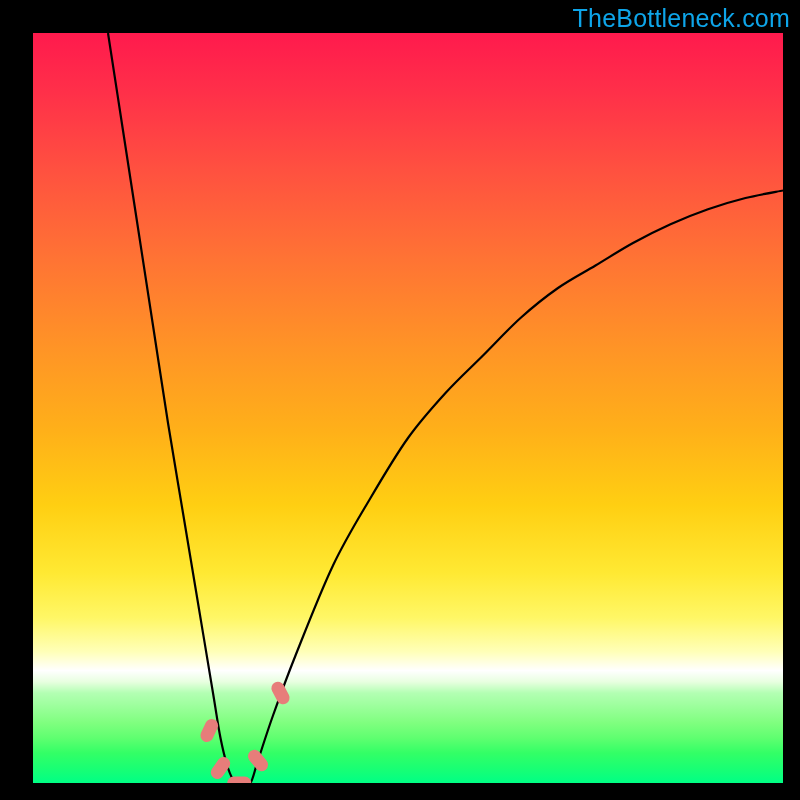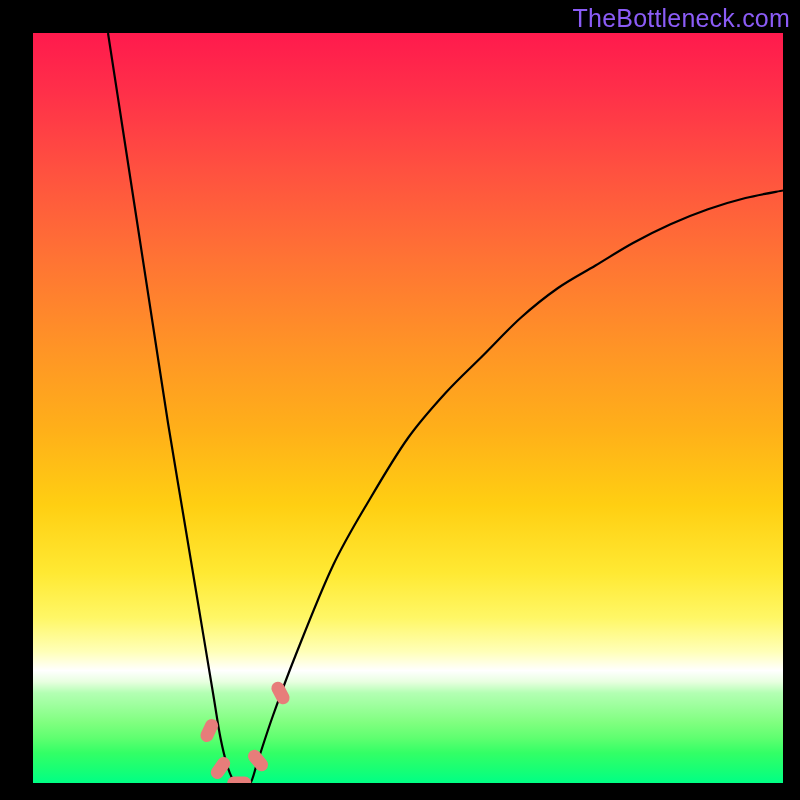--- a/index.html
+++ b/index.html
@@ -43,21 +43,21 @@
       #5fff70 94%,
       #33ff66 96%,
       #1aff73 98%,
       #00ff85 100%
     );
   }
   .watermark {
     position: absolute;
     top: 4px;
     right: 10px;
-    color: #8b5cf6;
+    color: #0ea5e9;
     font-size: 25px;
     letter-spacing: 0.2px;
     user-select: none;
     text-align: right;
   }
   svg {
     position: absolute;
     left: 0;
     top: 0;
   }

